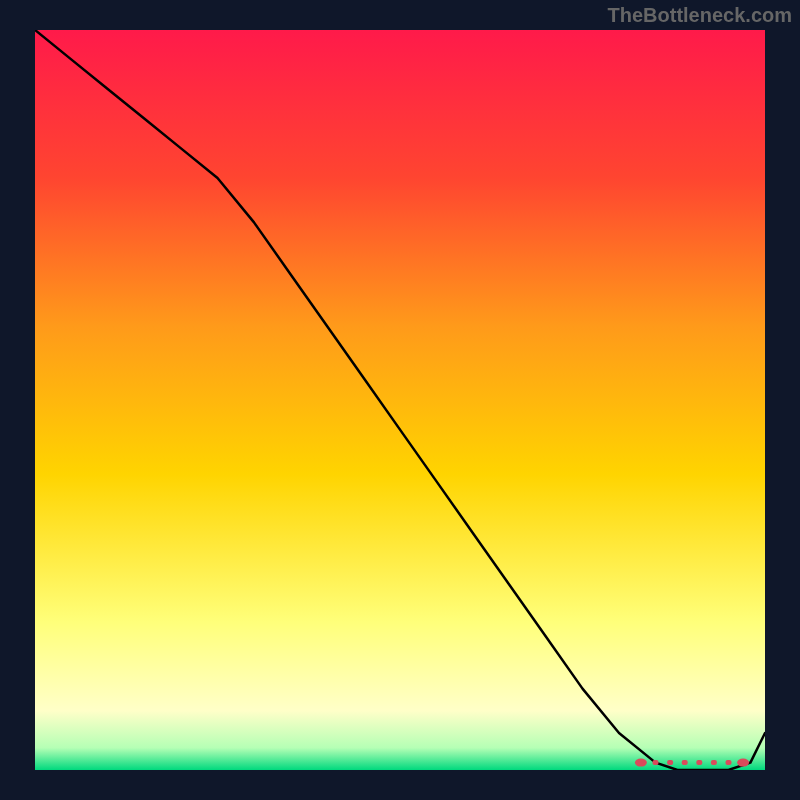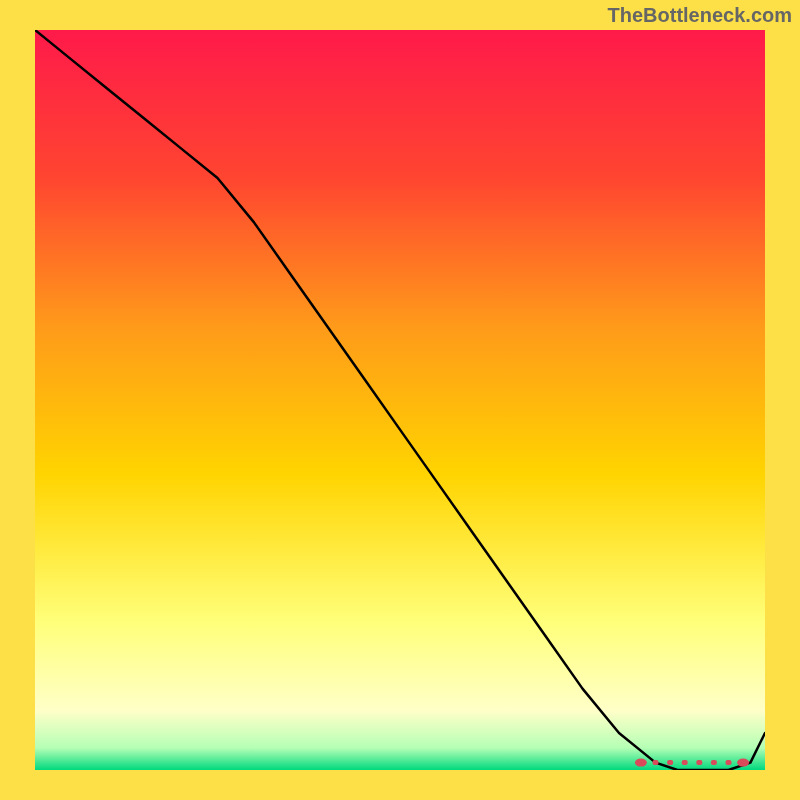--- a/index.html
+++ b/index.html
@@ -8,21 +8,21 @@
     background: #000;
     width: 800px;
     height: 800px;
     overflow: hidden;
     font-family: Arial, Helvetica, sans-serif;
   }
   .frame {
     position: relative;
     width: 800px;
     height: 800px;
-    background: #fde047;
+    background: #0f172a;
   }
   .watermark {
     position: absolute;
     top: 4px;
     right: 8px;
     color: #666666;
     font-size: 20px;
     font-weight: bold;
     letter-spacing: 0px;
     z-index: 10;

